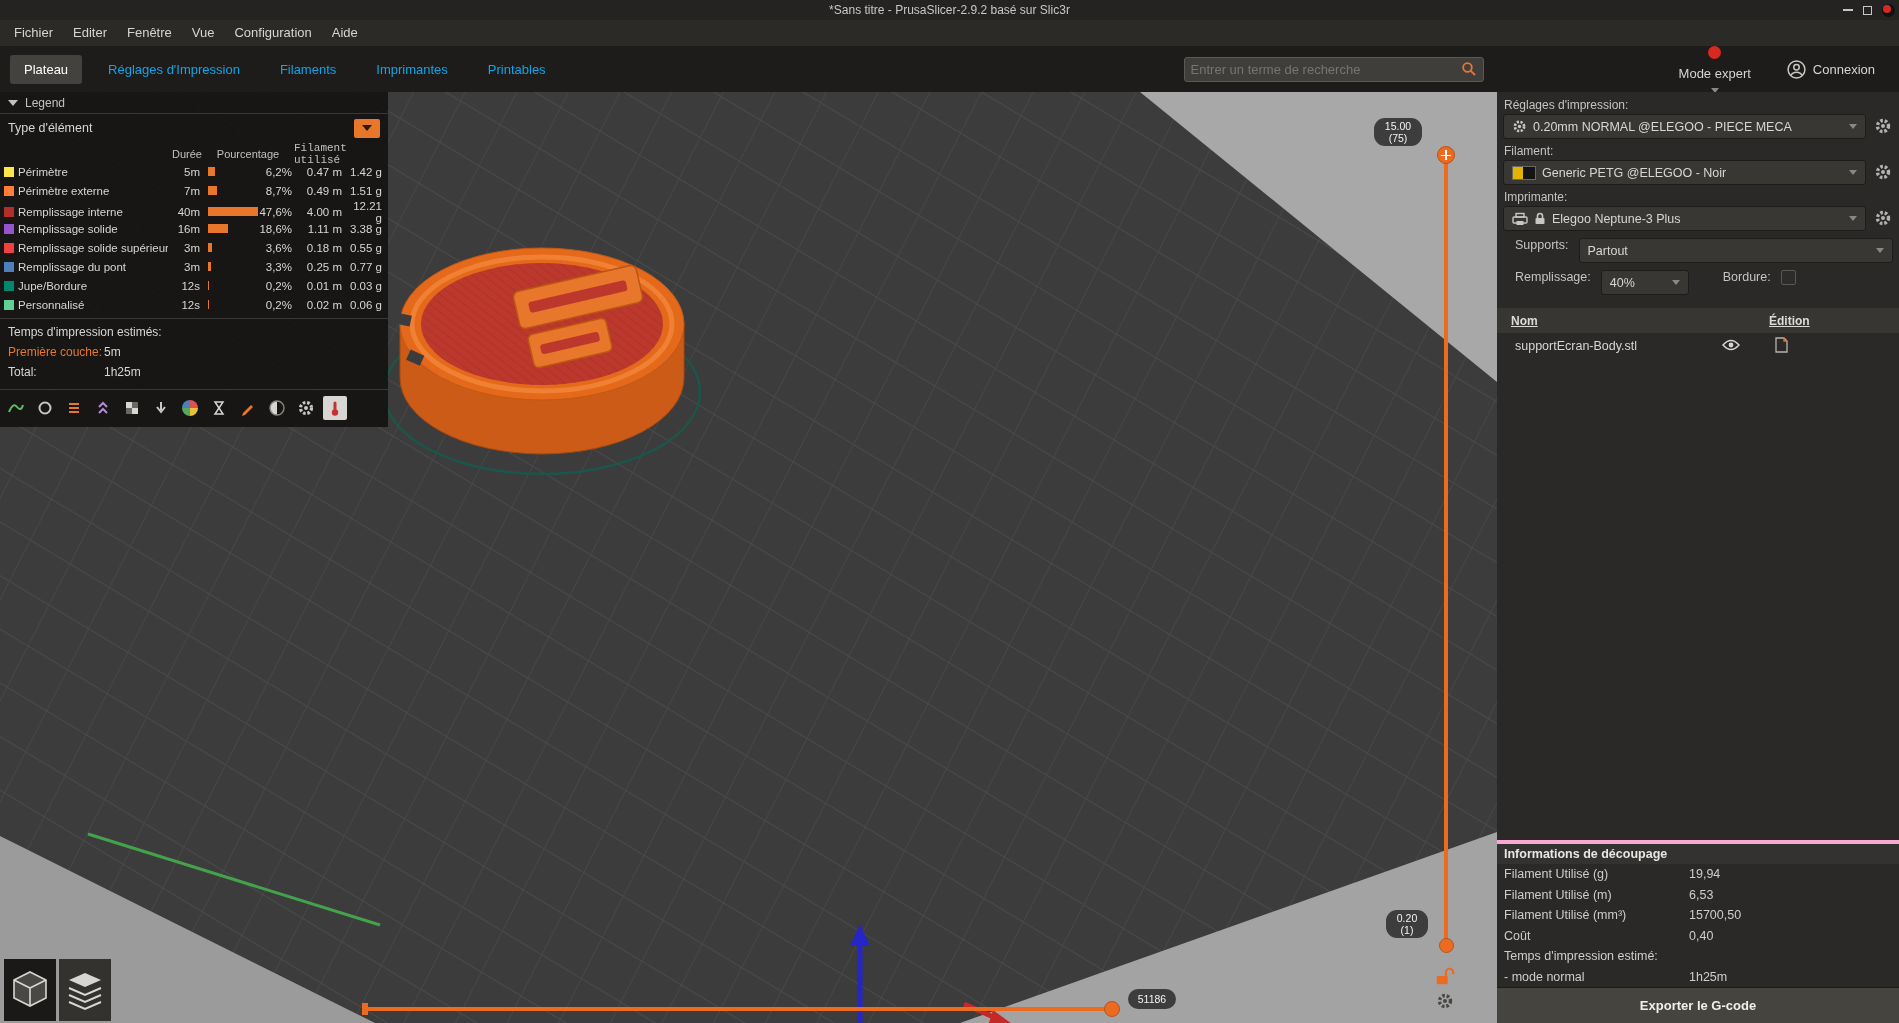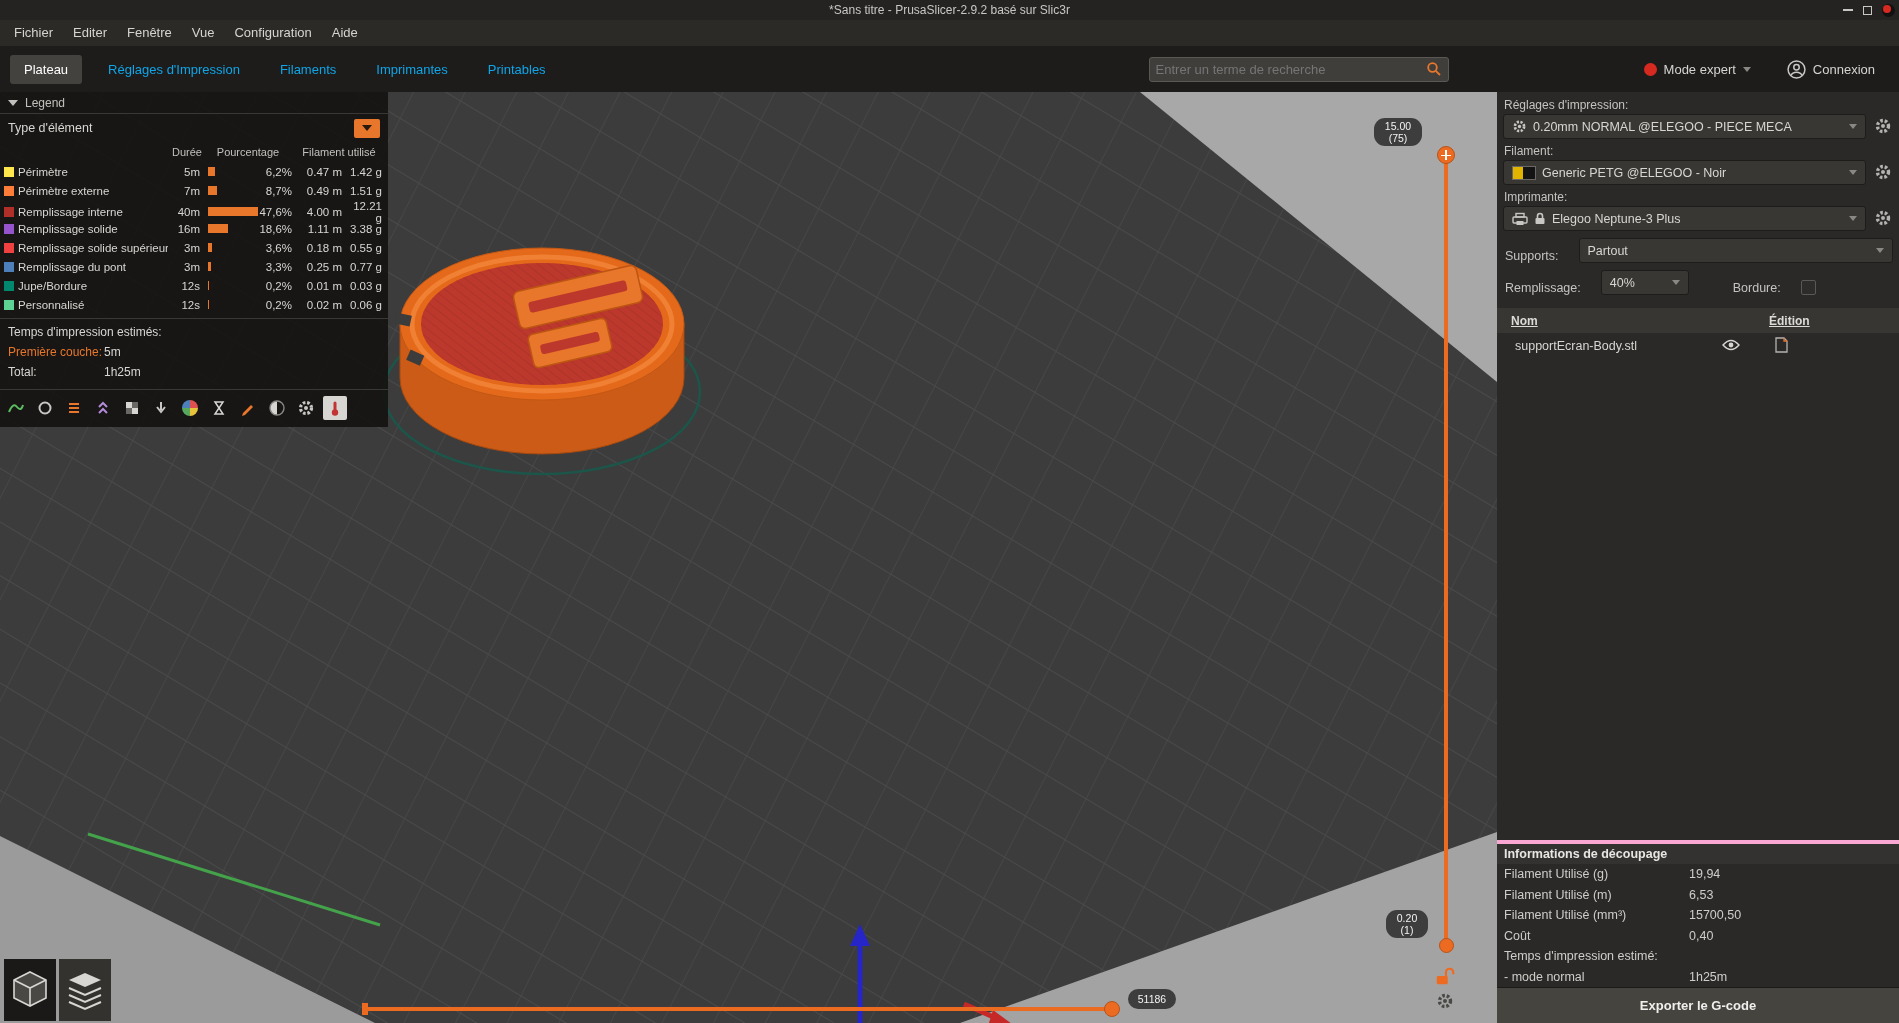--- a/index.html
+++ b/index.html
@@ -21,21 +21,21 @@
   .menu-item { color:#D6D4D1; font-size:13px; padding:0 10px; line-height:26px; cursor:default; }
 
   
   .tabbar { height:46px; background:#1D1C1A; display:flex; align-items:center; padding:0 10px; }
   .tab { color:#0ea5e9; font-size:13px; padding:7px 14px; border-radius:3px; margin-right:12px; white-space:nowrap; }
   .tab.active { background:#44423E; color:#FFFFFF; }
   .searchbox { margin-left:auto; width:300px; height:25px; background:#3F3E3B; border:1px solid #5A5855;
     border-radius:3px; display:flex; align-items:center; padding:0 6px; }
   .searchbox input { flex:1; background:transparent; border:none; outline:none; color:#A5A3A0; font-size:13px;
     font-family:"Liberation Sans", sans-serif; }
-  .mode { margin-left:195px; display:flex; align-items:center; gap:7px; color:#D6D4D1; font-size:13px; }
+  .mode { margin-left:195px; display:flex; align-items:center; gap:7px; color:#D6D4D1; font-size:13px;flex-direction:column; }
   .mode-dot { width:13px; height:13px; border-radius:50%; background:#D62A20; }
   .caret-down { width:0; height:0; border-left:4px solid transparent; border-right:4px solid transparent; border-top:5px solid #8A8885; }
   .login { margin-left:36px; margin-right:14px; display:flex; align-items:center; gap:7px; color:#D6D4D1; font-size:13px; }
 
   
   .main { flex:1; display:flex; }
   .viewport { position:relative; width:1497px; height:931px; background:#9E9E9E; overflow:hidden; }
   .scene { position:absolute; left:0; top:0; }
 
   
@@ -44,21 +44,21 @@
     border-bottom:1px solid #3A3835; }
   .tri { width:0; height:0; border-left:5px solid transparent; border-right:5px solid transparent; border-top:6px solid #C2C0BD; }
   .legend-viewtype { height:28px; display:flex; align-items:center; padding:0 8px; font-size:12.5px; }
   .vt-btn { margin-left:auto; width:26px; height:19px; background:#E8762B; border:none; border-radius:2px;
     display:flex; align-items:center; justify-content:center; }
   .vt-caret { width:0; height:0; border-left:5px solid transparent; border-right:5px solid transparent; border-top:6px solid #2A1A0C; }
   .legend-grid { display:grid; grid-template-columns:14px 150px 34px 50px 42px 50px 40px; padding:0 4px; align-items:center; }
   .lg-header { font-size:11px; color:#C2C0BD; height:20px; }
   .lg-header .h-dur { grid-column:3; text-align:right; align-self:center; }
   .lg-header .h-pct { grid-column:4 / span 2; text-align:center; align-self:center; }
-  .lg-header .h-fil { grid-column:6 / span 2; text-align:center; align-self:center; }
+  .lg-header .h-fil { grid-column:6 / span 2; align-self:center;font-family:Liberation Mono, monospace; }
   .lg-row { height:19px; font-size:11.5px; }
   .chip { width:10px; height:10px; }
   .lg-name { overflow:hidden; white-space:nowrap; }
   .lg-dur, .lg-pct, .lg-m, .lg-g { text-align:right; padding-right:2px; }
   .bar-wrap { padding-left:6px; }
   .bar { height:9px; background:#E8762B; }
   .legend-times { padding:6px 8px 4px 8px; font-size:12px; border-top:1px solid #3A3835; margin-top:4px; }
   .lt-line { display:flex; margin-bottom:6px; }
   .lt-label { width:96px; }
   .lt-label.first { color:#E8762B; }
@@ -94,21 +94,21 @@
   
   .sidebar { width:402px; height:931px; background:#2A2927; display:flex; flex-direction:column; padding-top:4px; }
   .sb-label { color:#C5C3C0; font-size:12px; margin:2px 0 2px 7px; }
   .sb-row { display:flex; align-items:center; gap:7px; padding:0 6px 0 6px; margin-bottom:3px;justify-content:space-between; }
   .combo { flex:1; height:25px; background:#393734; border:1px solid #1E1C1A; border-radius:3px;
     display:flex; align-items:center; gap:6px; padding:0 8px; color:#D8D6D3; font-size:12.5px; min-width:0; }
   .combo-text { flex:1; overflow:hidden; white-space:nowrap; }
   .combo .caret-down { margin-left:auto; flex:none; }
   .gearbtn { width:20px; height:20px; background:transparent; border:none; padding:0; }
   .swatch { width:24px; height:14px; border:1px solid #6A6865; background:linear-gradient(to right,#E2B400 45%,#141414 45%); flex:none; }
-  .sb-inline { display:flex; align-items:flex-end; gap:20px; padding:0 6px; margin:4px 0 3px 2px; color:#C5C3C0; font-size:12.5px; }
+  .sb-inline { display:flex; align-items:flex-start; gap:10px; padding:0 6px; margin:4px 0 3px 12px; color:#C5C3C0; font-size:12.5px; }
   .combo.supports { flex:1; }
   .combo.small { flex:none; width:88px; }
   .checkbox { width:15px; height:15px; background:#2E2C2A; border:1px solid #5A5855; border-radius:2px; }
   .obj-table { margin-top:10px; }
   .obj-head { height:25px; background:#383633; display:grid; grid-template-columns:1fr 40px 140px; align-items:center;
     color:#DDDBD8; font-size:12px; font-weight:bold;text-decoration:underline; }
   .obj-head .nom { padding-left:14px; }
   .obj-head .edit { grid-column:3; padding-left:10px; }
   .obj-row { height:26px; display:grid; grid-template-columns:1fr 40px 140px; align-items:center; color:#D8D6D3; font-size:12.5px; }
   .obj-row .obj-name { padding-left:18px; overflow:hidden; white-space:nowrap; }

